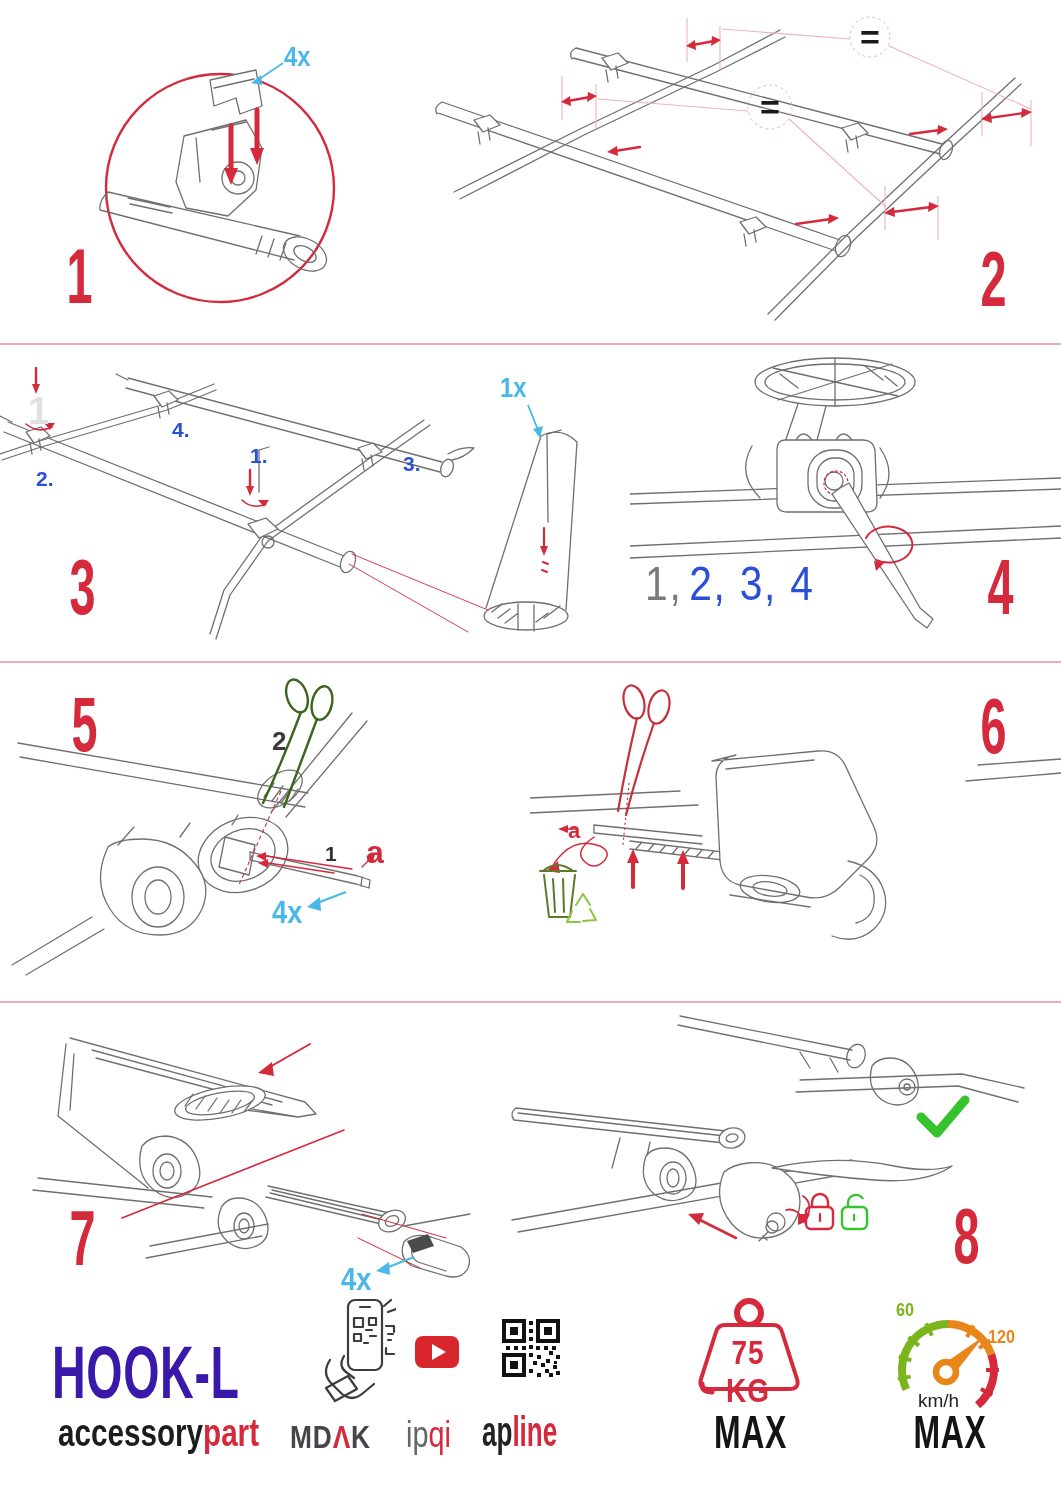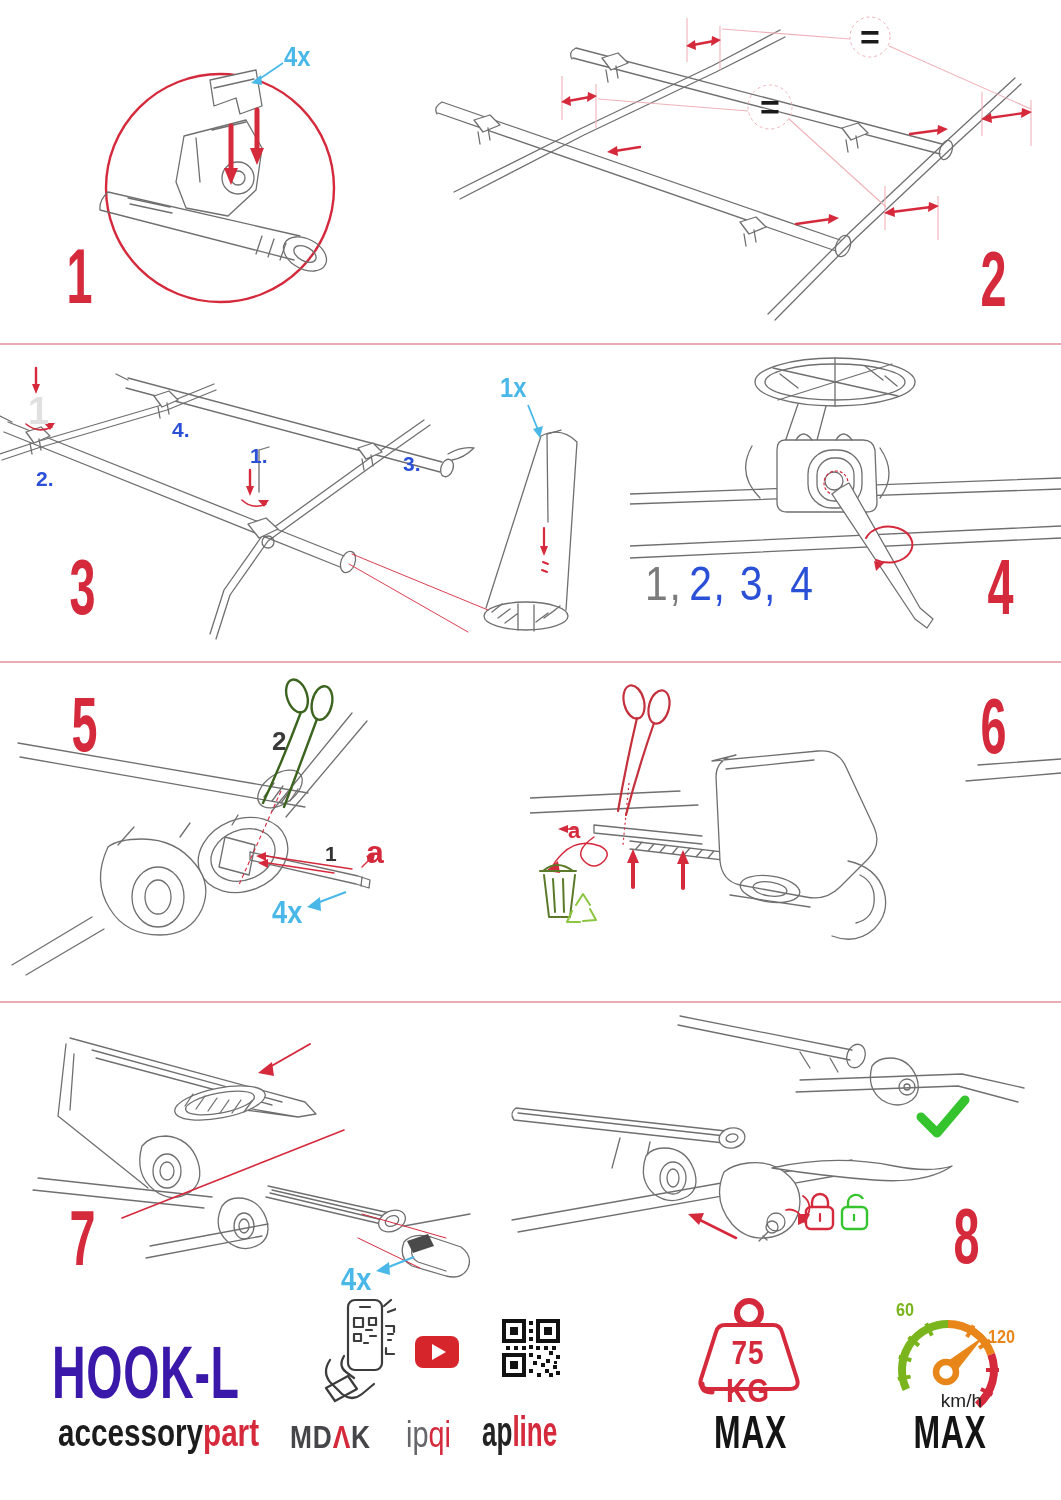--- a/index.html
+++ b/index.html
@@ -424,16 +424,16 @@
       <path d="M79,39.1 L85.6,27.4" stroke="#e8861a"></path>
         <path d="M91.1,50.2 L102.2,42.4" stroke="#e8861a"></path>
       <path d="M98,72 L111,72" stroke="#d5293c"></path>
         <path d="M92.9,91 L104.4,96.6" stroke="#d5293c"></path>
     </g>
     <polygon points="96,38 57,65 51,75 63,80" fill="#e8861a"></polygon>
     <circle cx="58" cy="74" r="10" fill="#ffffff" stroke="#e8861a" stroke-width="6.5"></circle>
   </svg>
   <div class="abs" style="left:896px;top:1300px;font-size:18px;font-weight:700;color:#7ab51d;transform:scaleX(.9);transform-origin:left top">60</div>
   <div class="abs" style="left:988px;top:1327px;font-size:18px;font-weight:700;color:#e8861a;transform:scaleX(.9);transform-origin:left top">120</div>
-  <div class="abs" style="left:918px;top:1390px;width:64px;text-align:right;font-size:19px;color:#222">km/h</div>
+  <div class="abs" style="left:918px;top:1390px;width:64px;text-align:left;font-size:19px;color:#222">km/h</div>
   <div class="maxlab" style="left:895px;top:1404px;width:110px">MAX</div>
 
 </div>
 
 </body></html>

